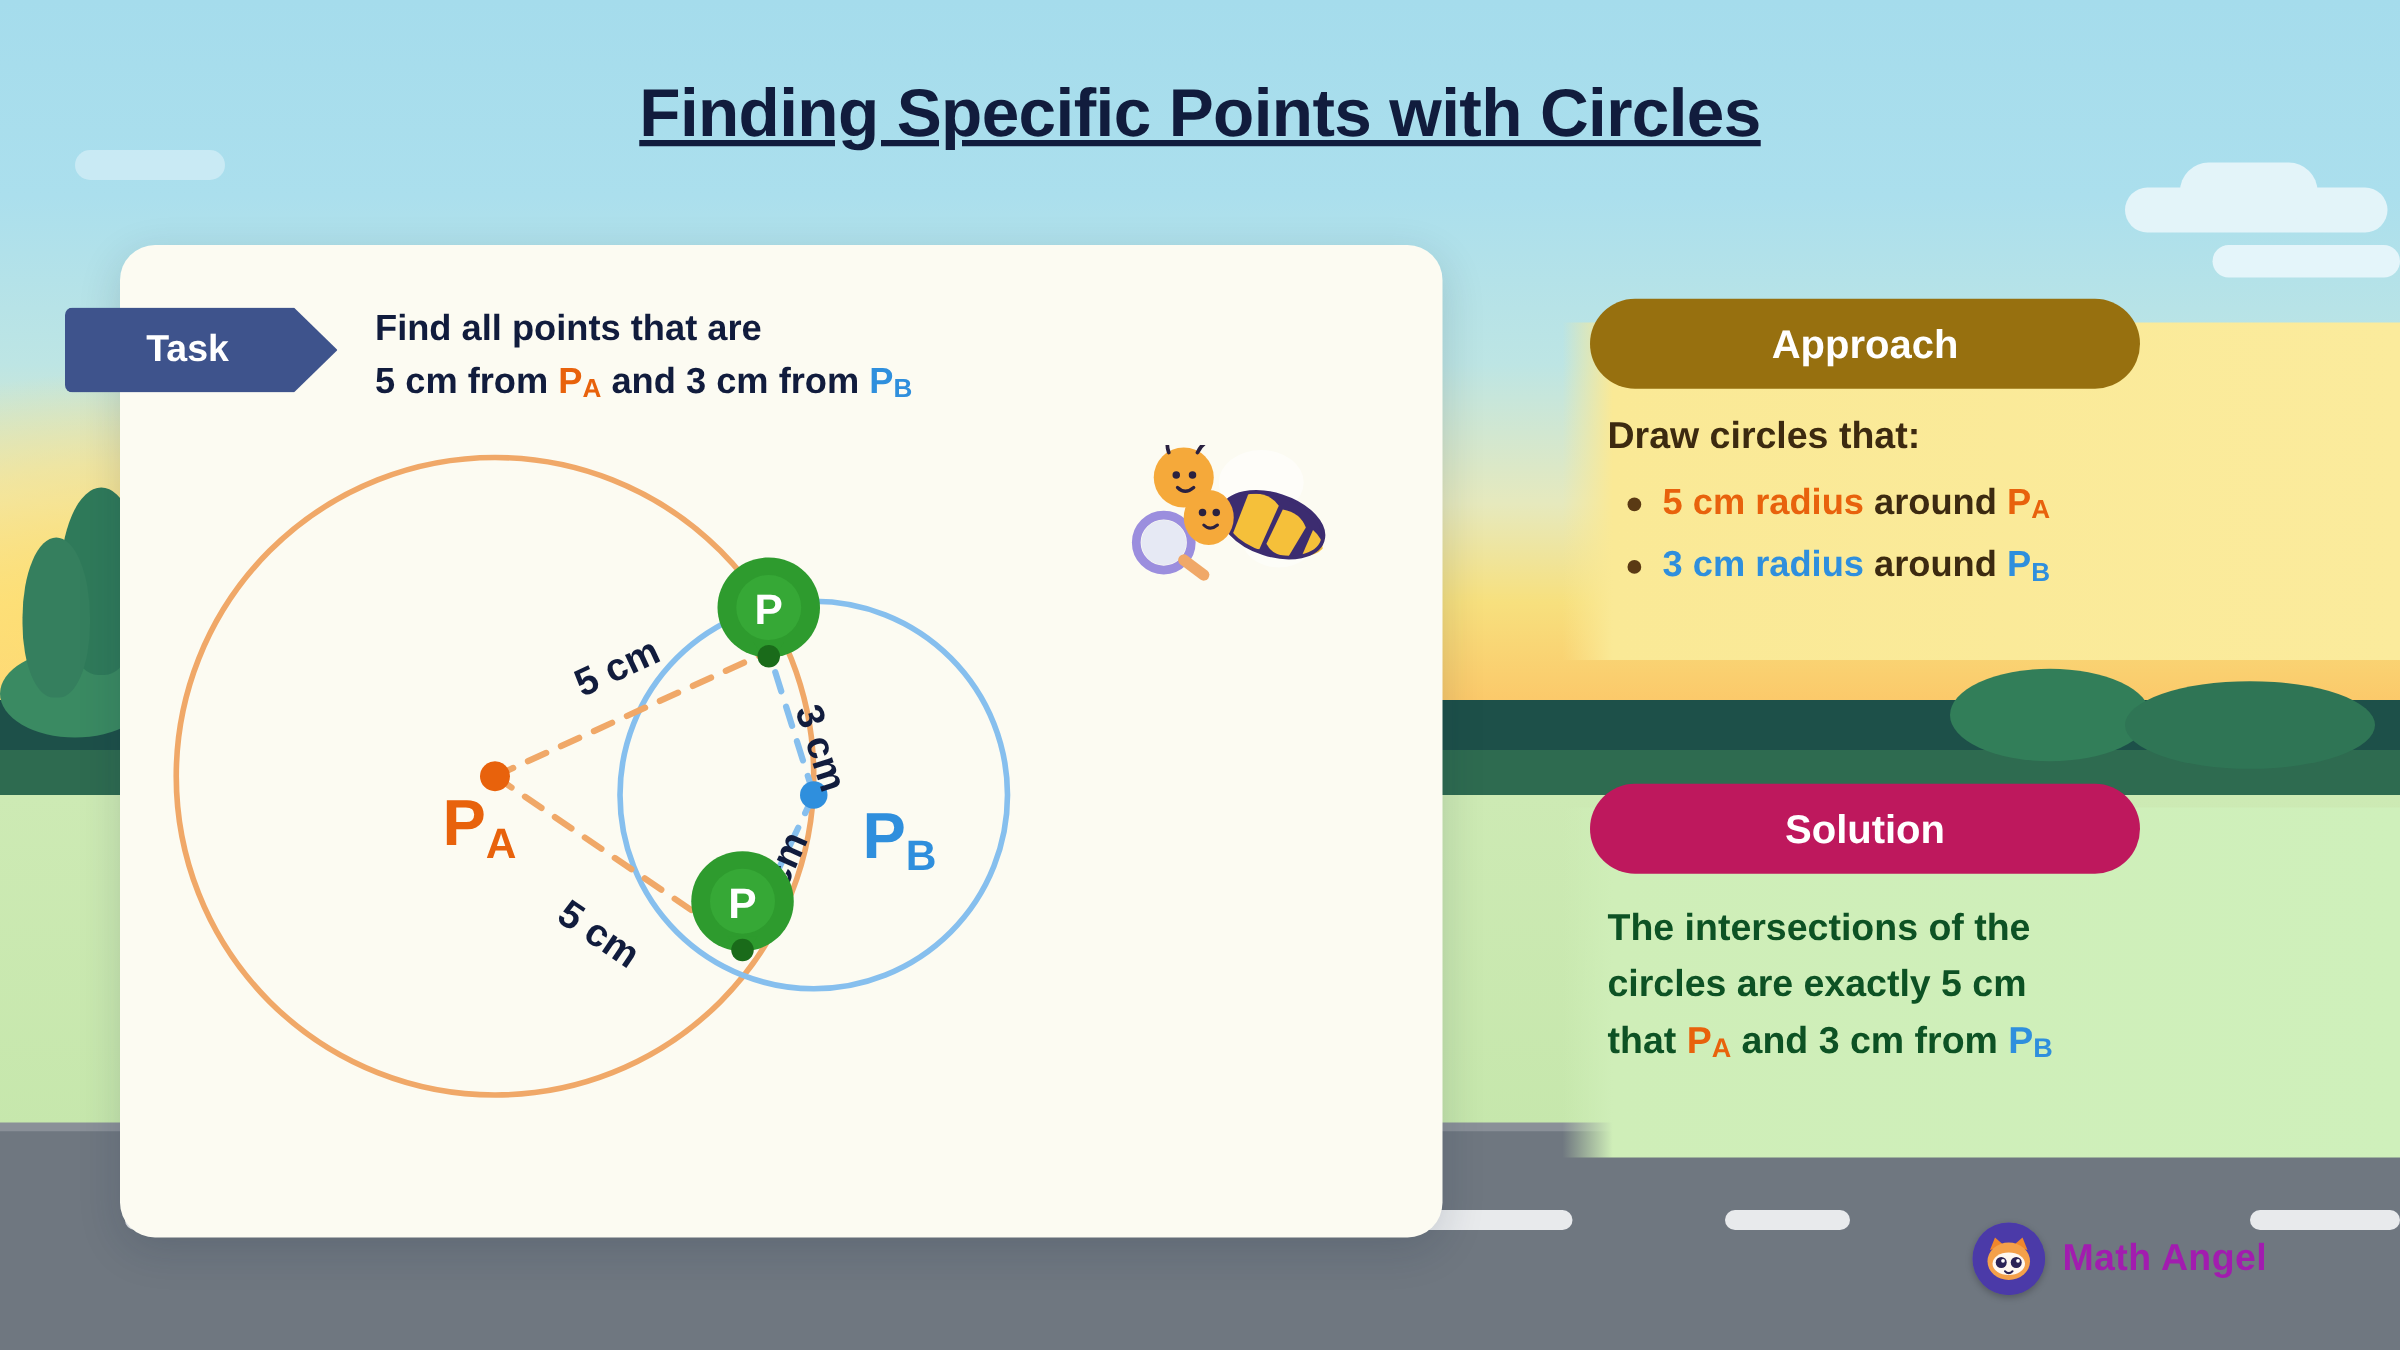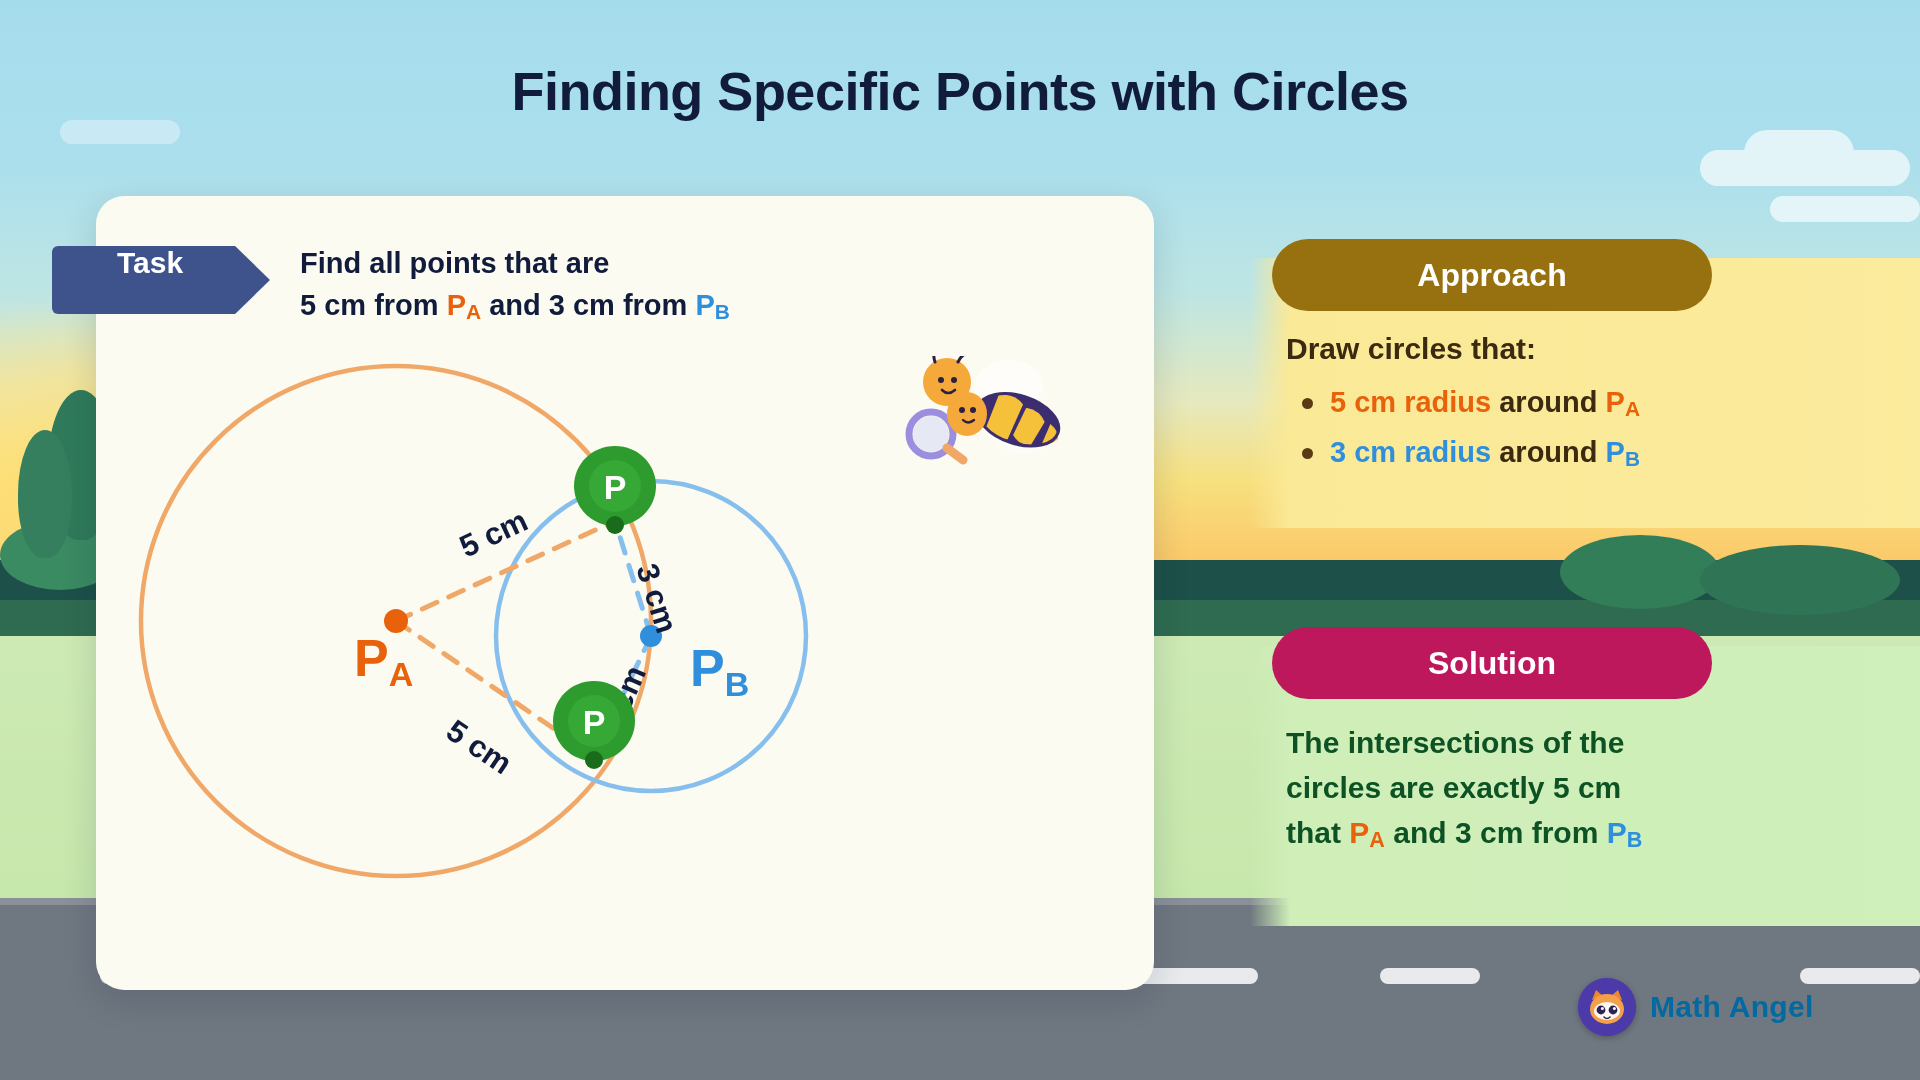--- a/index.html
+++ b/index.html
@@ -65,35 +65,36 @@
   .dash {
     position:absolute; top:968px; height:16px; border-radius:9px; background:#e8eaec;
   }
 
   
   .title {
     position:absolute; left:0; top:60px; width:1920px;
     text-align:center;
     font-size:54px; font-weight:bold; color:#111c3d;
     letter-spacing:-.5px;
+    text-decoration:underline;
   }
 
   
   .card {
     position:absolute; left:96px; top:196px; width:1058px; height:794px;
     background:#fcfbf2; border-radius:28px;
     box-shadow:0 10px 34px rgba(20,40,60,.16);
     overflow:visible;
   }
 
   
   .task-banner {
     position:absolute; left:-44px; top:50px; width:218px; height:68px;
     background:#3e538c; color:#fff;
-    display:flex; justify-content:center;
+    display:flex; align-items:center; justify-content:center;
     font-size:30px; font-weight:bold;
     border-radius:6px 0 0 6px;
     clip-path: polygon(0 0, 84% 0, 100% 50%, 84% 100%, 0 100%);
     padding-right:22px;
   }
   .task-text {
     position:absolute; left:204px; top:46px; width:700px;
     font-size:29px; font-weight:bold; color:#111c3d; line-height:1.45;
   }
   .pa-ink { color:#e8620c; }
@@ -152,21 +153,21 @@
     font-size:30px; font-weight:bold; color:#0d5224; line-height:1.5; width:560px; margin-top:10px;
   }
 
   
   .brand { position:absolute; left:1578px; top:978px; display:flex; align-items:center; gap:14px; }
   .brand-logo {
     width:58px; height:58px; border-radius:50%;
     background:radial-gradient(circle at 40% 35%, #6f5bd6 0%, #4b3aa8 70%, #3a2c86 100%);
     position:relative; box-shadow:0 2px 6px rgba(0,0,0,.25);
   }
-  .brand-name { color:#0369a1; font-size:30px; font-weight:bold; letter-spacing:.3px; }
+  .brand-name { color:#a21caf; font-size:30px; font-weight:bold; letter-spacing:.3px; }
 </style>
 </head>
 <body>
 
 <div id="stage">
 
   <div class="sky"></div>
   <div class="sun-glow"></div>
   <div class="cloud c1"></div>
   <div class="cloud c2"></div>

